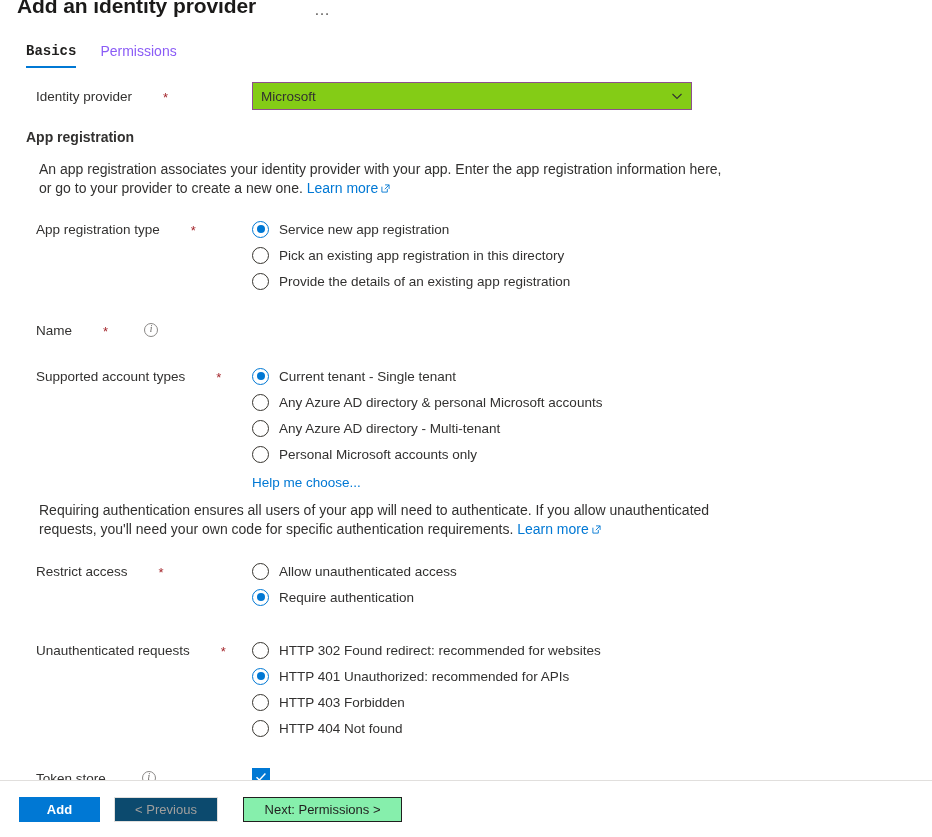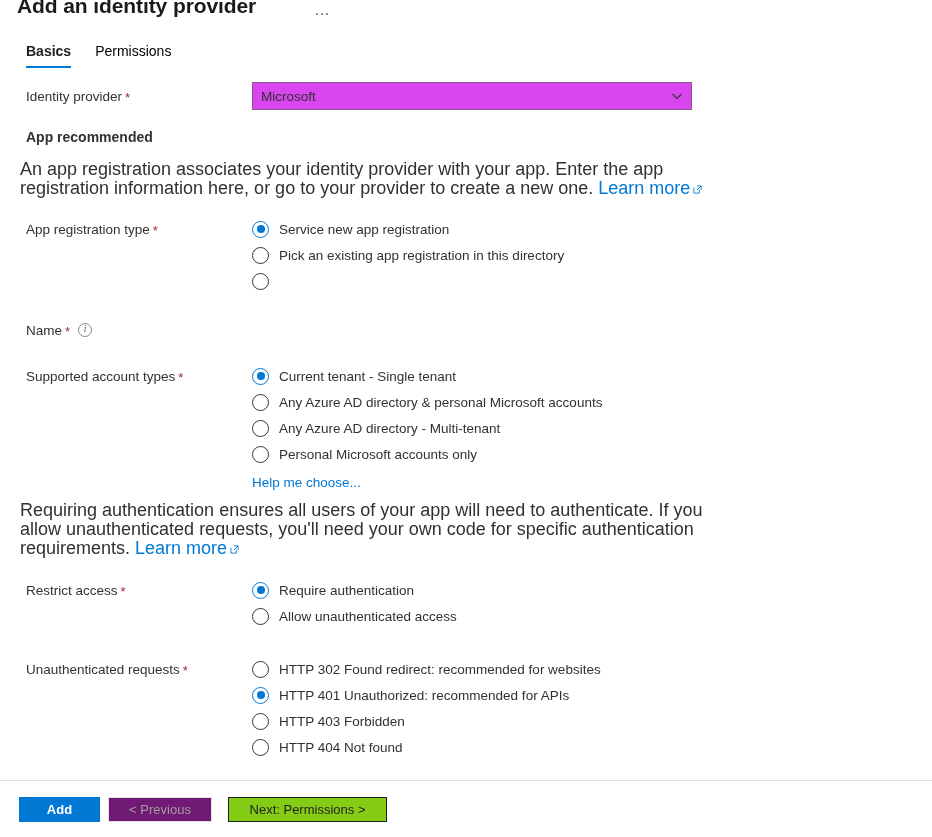--- a/index.html
+++ b/index.html
@@ -53,29 +53,30 @@
     top: 44px;
     height: 28px;
     display: flex;
     align-items: flex-start;
     overflow: hidden;
   }
   .tab {
     position: relative;
     font-size: 14px;
     line-height: 14px;
-    color: #000000;
+    color: #8b5cf6;
     margin-right: 24px;
     padding-bottom: 10px;
     cursor: pointer;
     white-space: nowrap;
   }
   .tab.active {
     color: #201f1e;
     font-weight: 600;
+    font-family: Liberation Mono, monospace;
   }
   .tab.active::after {
     content: "";
     position: absolute;
     left: 0;
     right: 0;
     bottom: 0;
     height: 2px;
     background: #0078d4;
   }
@@ -87,28 +88,29 @@
     top: 82px;
     width: 932px;
   }
   .row {
     position: relative;
     display: flex;
     align-items: flex-start;
   }
   .label-col {
     width: 250px;
-    padding-left: 26px;
+    padding-left: 36px;
     box-sizing: border-box;
     font-size: 13.5px;
     line-height: 17px;
     color: #323130;
     display: flex;
     align-items: center;
     flex-shrink: 0;
+    gap: 28px;
   }
   .field-col {
     flex: 1;
     padding-left: 2px;
     box-sizing: border-box;
   }
   .req {
     color: #a4262c;
     margin-left: 3px;
     font-size: 13px;
@@ -139,23 +141,23 @@
 
   
   .section-heading {
     padding-left: 26px;
     font-size: 14px;
     font-weight: 600;
     color: #323130;
     line-height: 18px;
   }
   .section-desc {
-    padding-left: 20px;
+    padding-left: 39px;
     padding-right: 200px;
-    font-size: 18px;
+    font-size: 14px;
     line-height: 19px;
     color: #323130;
   }
   a.link {
     color: #0078d4;
     text-decoration: none;
     cursor: pointer;
   }
   .ext-icon {
     display: inline-block;
@@ -166,21 +168,21 @@
     top: 0px;
     vertical-align: baseline;
   }
 
   
   .control {
     position: relative;
     width: 440px;
     height: 28px;
     border: 1px solid #8e4f8e;
-    background: #d946ef;
+    background: #84cc16;
     box-sizing: border-box;
     display: flex;
     align-items: center;
     padding: 0 8px;
     font-size: 13.5px;
     color: #323130;
     cursor: pointer;
   }
   .control .value { flex: 1; white-space: nowrap; overflow: hidden; }
   .chevron {
@@ -285,33 +287,33 @@
     white-space: nowrap;
   }
   .btn-primary {
     background: #0078d4;
     color: #ffffff;
     border: 1px solid #0078d4;
     font-weight: 600;
     width: 81px;
   }
   .btn-disabled {
-    background: #701a75;
+    background: #0c4a6e;
     color: #a19f9d;
     border: 1px solid #e1dfdd;
     width: 104px;
-    margin-left: 8px;
+    margin-left: 14px;
     cursor: default;
   }
   .btn-secondary {
-    background: #84cc16;
+    background: #86efac;
     color: #201f1e;
     border: 1px solid #201f1e;
     width: 159px;
-    margin-left: 16px;
+    margin-left: 25px;
   }
 </style>
 </head>
 <body>
 
 <div class="blade-header">
   <div class="blade-title">Add an identity provider</div>
   <div class="blade-ellipsis">…</div>
 </div>
 
@@ -330,21 +332,21 @@
     <div class="field-col">
       <div class="control">
         <span class="value">Microsoft</span>
         <svg class="chevron" viewBox="0 0 12 12">
             <path d="M1.5 4 L6 8.5 L10.5 4" fill="none" stroke="#323130" stroke-width="1.1"></path>
           </svg>
       </div>
     </div>
   </div>
 
-  <div style="height:26px; padding-top:12px;" class="section-heading">App recommended</div>
+  <div style="height:26px; padding-top:12px;" class="section-heading">App registration</div>
 
   <div class="section-desc" style="padding-top:6px;">
     <span>An app registration associates your identity provider with your app. Enter the app registration information here, or go to your provider to create a new one.</span>
     <a class="link"><span>Learn more</span><svg class="ext-icon" viewBox="0 0 10 10">
           <path d="M1 3 L1 9 L7 9 L7 5.5" fill="none" stroke="#0078d4" stroke-width="1"></path>
           <path d="M4.5 1 L9 1 L9 5.5" fill="none" stroke="#0078d4" stroke-width="1"></path>
           <path d="M4.2 5.8 L9 1" fill="none" stroke="#0078d4" stroke-width="1"></path>
         </svg></a>
   </div>
 
@@ -357,20 +359,21 @@
       <div class="radio-row">
         <span class="radio checked"></span>
         <span class="radio-label">Service new app registration</span>
       </div>
       <div class="radio-row">
         <span class="radio"></span>
         <span class="radio-label">Pick an existing app registration in this directory</span>
       </div>
       <div class="radio-row">
         <span class="radio"></span>
+        <span class="radio-label">Provide the details of an existing app registration</span>
       </div>
     </div>
   </div>
 
   <div class="row" style="padding-top:21px;">
     <div class="label-col" style="height:28px;">
       <span>Name</span>
         <span class="req">*</span>
       <span class="info-icon">i</span>
     </div>
@@ -414,26 +417,26 @@
         </svg></a>
   </div>
 
   <div class="row" style="padding-top:20px;">
     <div class="label-col" style="height:24px;">
       <span>Restrict access</span>
         <span class="req">*</span>
     </div>
     <div class="field-col radio-group">
       <div class="radio-row">
+        <span class="radio"></span>
+        <span class="radio-label">Allow unauthenticated access</span>
+      </div>
+      <div class="radio-row">
         <span class="radio checked"></span>
         <span class="radio-label">Require authentication</span>
-      </div>
-      <div class="radio-row">
-        <span class="radio"></span>
-        <span class="radio-label">Allow unauthenticated access</span>
       </div>
     </div>
   </div>
 
   <div class="row" style="padding-top:27px;">
     <div class="label-col" style="height:24px;">
       <span>Unauthenticated requests</span>
         <span class="req">*</span>
     </div>
     <div class="field-col radio-group">

